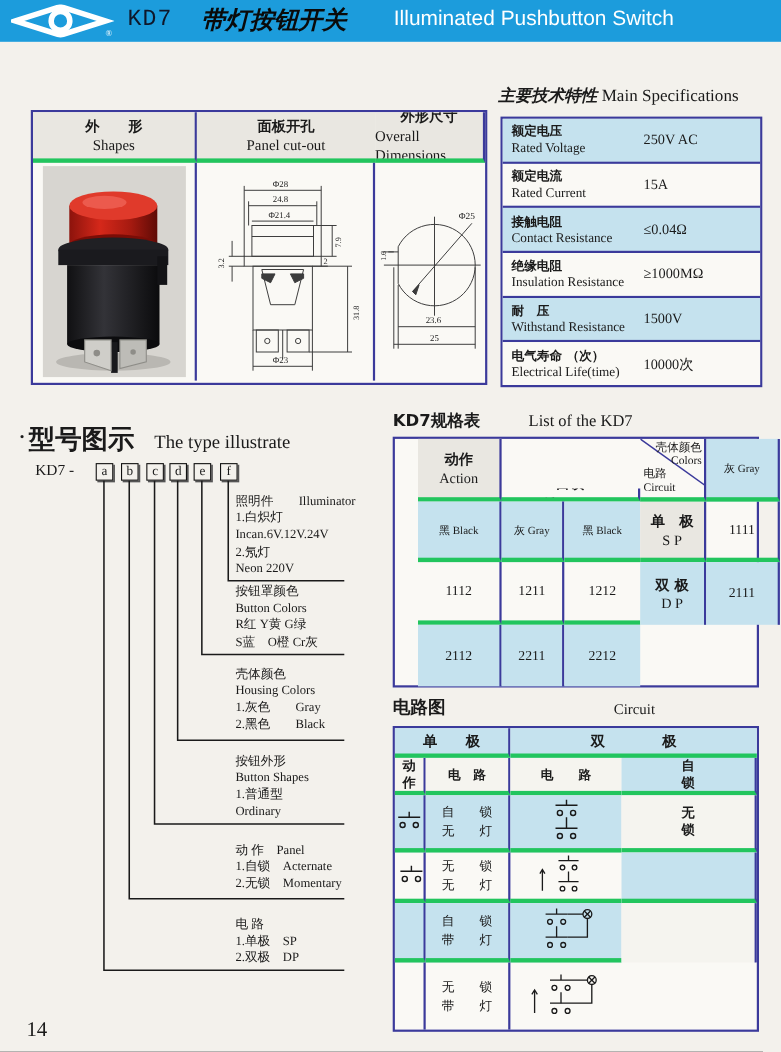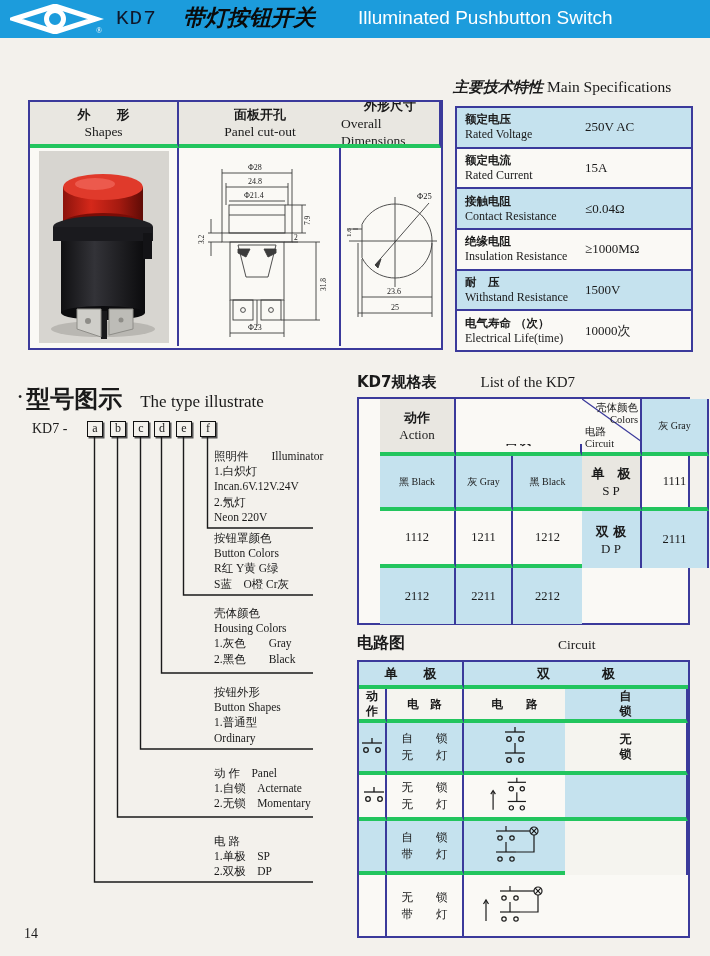--- a/index.html
+++ b/index.html
@@ -85,21 +85,21 @@
   #circuit-title-en { left:558px; top:637px; font-size:13.5px; }
   #circuit-table { left:357px; top:660px; width:333px; height:278px;
                    grid-template-columns:28px 77px 101px 123px;
                    grid-template-rows:27px 34px 52px 46px 54px 61px; }
   .ct-h  { font-size:13px; font-weight:bold; white-space:pre; }
   .ct-sub{ font-size:11.5px; font-weight:bold; white-space:pre; }
   .ct-act{ font-size:12px; font-weight:bold; line-height:15px; }
   .ct-lbl{ font-size:11.5px; line-height:17px; white-space:pre; }
   .span2 { grid-column:span 2;margin-top:45px; }
 
-  #page-num { left:24px; top:926px; font-size:14px; }
+  #page-num { left:24px; top:926px; font-size:19px; }
 
   svg text { font-family:"Liberation Serif",serif; }
 </style>
 </head>
 <body>
 
 <div id="page">
 
   <div id="header-bar" class="abs">
     <svg id="logo" class="abs" width="94" height="30" viewBox="0 0 94 30">

